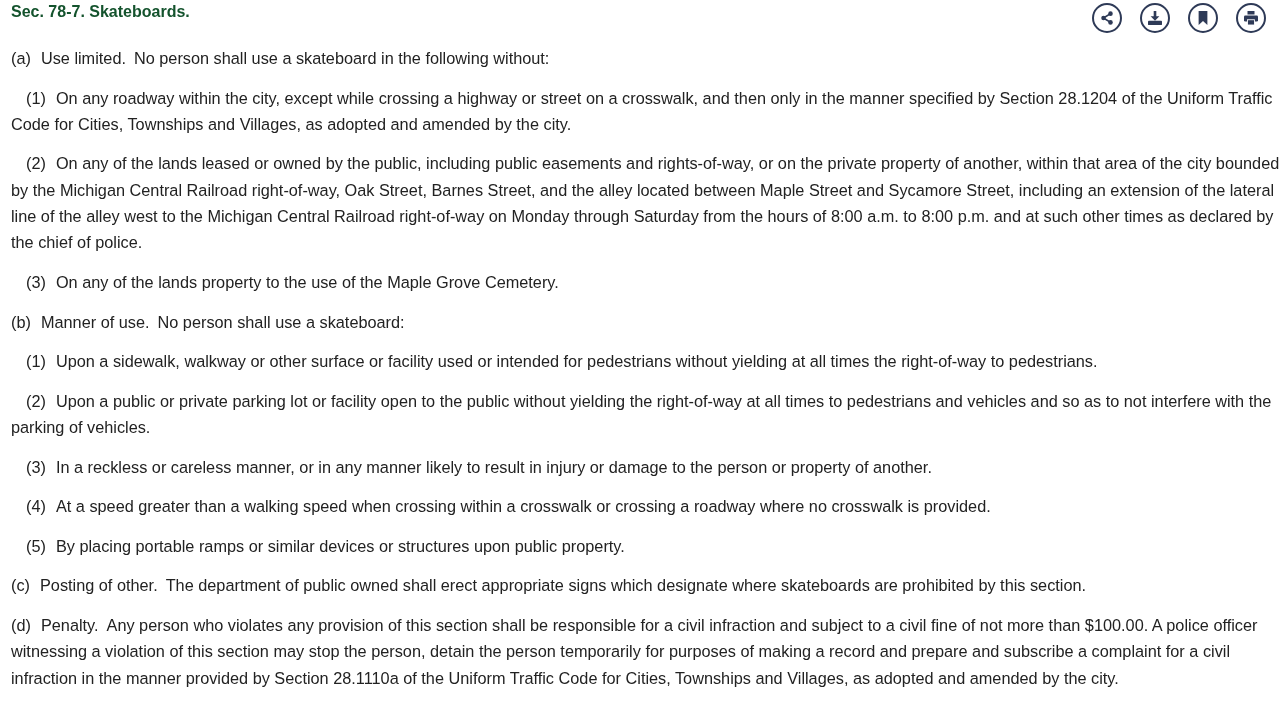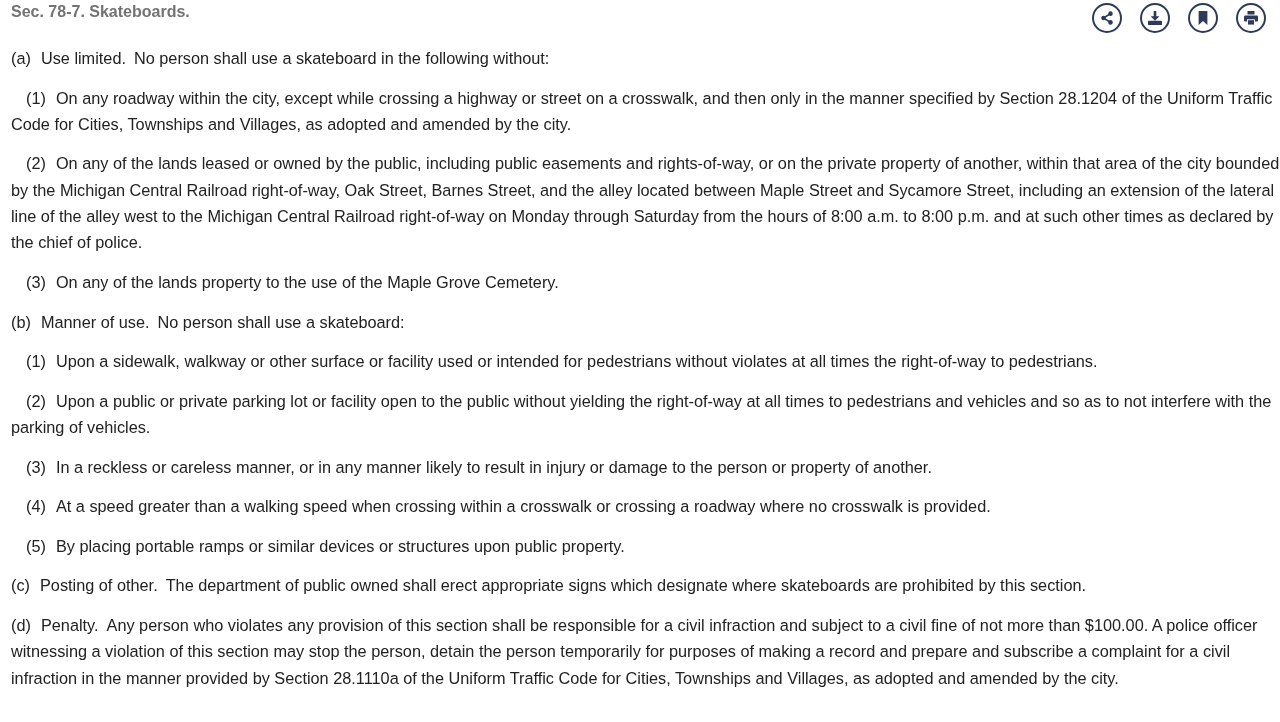--- a/index.html
+++ b/index.html
@@ -3,21 +3,21 @@
   <meta charset="utf-8">
   <style>
     html, body { margin: 0; padding: 0; background: #ffffff; }
     body {
       width: 1280px; height: 722px; overflow: hidden; position: relative;
       font-family: "Liberation Sans", sans-serif;
       color: #222222;
     }
     .title {
       position: absolute; left: 11px; top: 3px;
-      font-size: 16px; font-weight: bold; color: #737373;
+      font-size: 16px; font-weight: bold; color: #14532d;
       margin: 0;
     }
     .toolbar {
       position: absolute; top: 3px; left: 1092px;
       display: flex; gap: 18px;
     }
     .tool-btn {
       width: 30px; height: 30px; border-radius: 50%;
       border: 2px solid #2e3a57; box-sizing: border-box;
       display: flex; align-items: center; justify-content: center;
@@ -69,21 +69,21 @@
   </div>
 </div>
 
 <div class="content">
   <p class="para"><span class="lbl">(a)</span><span class="em">Use limited.</span><span>No person shall use a skateboard in the following without:</span></p>
   <p class="para sub"><span class="lbl">(1)</span><span>On any roadway within the city, except while crossing a highway or street on a crosswalk, and then only in the manner specified by Section 28.1204 of the Uniform Traffic Code for Cities, Townships and Villages, as adopted and amended by the city.</span></p>
   <p class="para sub"><span class="lbl">(2)</span><span>On any of the lands leased or owned by the public, including public easements and rights-of-way, or on the private property of another, within that area of the city bounded by the Michigan Central Railroad right-of-way, Oak Street, Barnes Street, and the alley located between Maple Street and Sycamore Street, including an extension of the lateral line of the alley west to the Michigan Central Railroad right-of-way on Monday through Saturday from the hours of 8:00 a.m. to 8:00 p.m. and at such other times as declared by the chief of police.</span></p>
   <p class="para sub"><span class="lbl">(3)</span><span>On any of the lands property to the use of the Maple Grove Cemetery.</span></p>
 
   <p class="para"><span class="lbl">(b)</span><span class="em">Manner of use.</span><span>No person shall use a skateboard:</span></p>
-  <p class="para sub"><span class="lbl">(1)</span><span>Upon a sidewalk, walkway or other surface or facility used or intended for pedestrians without violates at all times the right-of-way to pedestrians.</span></p>
+  <p class="para sub"><span class="lbl">(1)</span><span>Upon a sidewalk, walkway or other surface or facility used or intended for pedestrians without yielding at all times the right-of-way to pedestrians.</span></p>
   <p class="para sub"><span class="lbl">(2)</span><span>Upon a public or private parking lot or facility open to the public without yielding the right-of-way at all times to pedestrians and vehicles and so as to not interfere with the parking of vehicles.</span></p>
   <p class="para sub"><span class="lbl">(3)</span><span>In a reckless or careless manner, or in any manner likely to result in injury or damage to the person or property of another.</span></p>
   <p class="para sub"><span class="lbl">(4)</span><span>At a speed greater than a walking speed when crossing within a crosswalk or crossing a roadway where no crosswalk is provided.</span></p>
   <p class="para sub"><span class="lbl">(5)</span><span>By placing portable ramps or similar devices or structures upon public property.</span></p>
 
   <p class="para"><span class="lbl">(c)</span><span class="em">Posting of other.</span><span>The department of public owned shall erect appropriate signs which designate where skateboards are prohibited by this section.</span></p>
 
   <p class="para"><span class="lbl">(d)</span><span class="em">Penalty.</span><span>Any person who violates any provision of this section shall be responsible for a civil infraction and subject to a civil fine of not more than $100.00.  A police officer witnessing a violation of this section may stop the person, detain the person temporarily for purposes of making a record and prepare and subscribe a complaint for a civil infraction in the manner provided by Section 28.1110a of the Uniform Traffic Code for Cities, Townships and Villages, as adopted and amended by the city.</span></p>
 </div>
 

